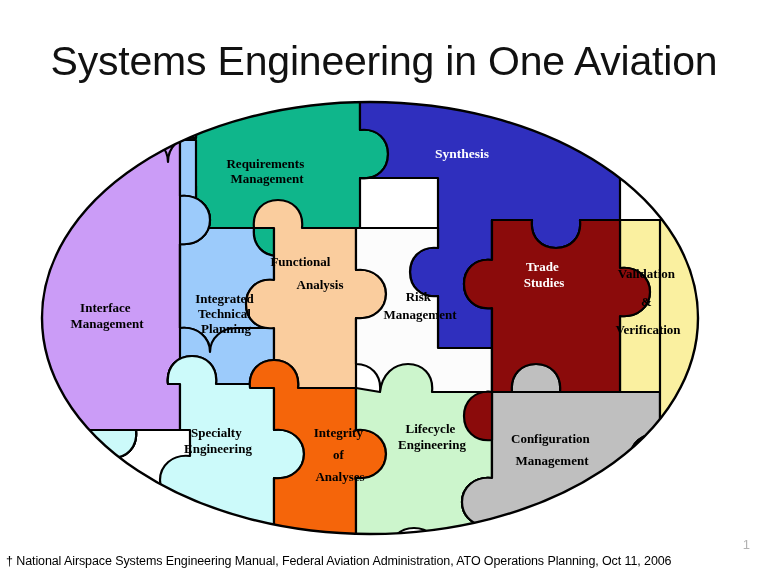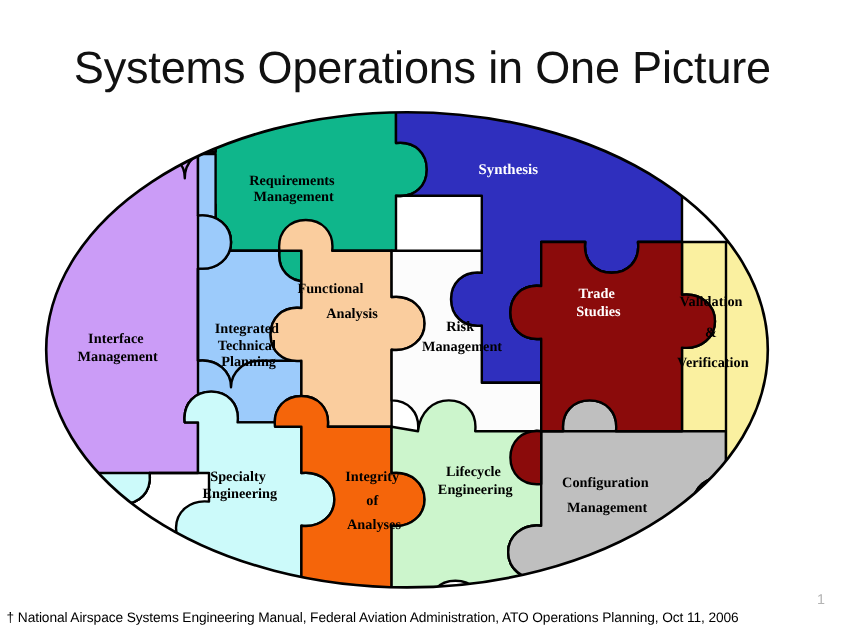--- a/index.html
+++ b/index.html
@@ -74,21 +74,21 @@
     font-family: "Liberation Sans", sans-serif;
     font-size: 13px;
     color: #b3b3b3;
   }
 </style>
 </head>
 <body>
 
 <div id="slide" style="background: rgb(255, 255, 255);">
 
-  <div id="page-title" style="color: rgb(17, 17, 17);">Systems Operations in One Picture</div>
+  <div id="page-title" style="color: rgb(17, 17, 17);">Systems Engineering in One Aviation</div>
 
   <div id="puzzle-wrap">
     <svg id="puzzle-svg" viewBox="0 0 660 436" xmlns="http://www.w3.org/2000/svg">
 
       <defs>
         <clipPath id="ellipse-clip">
           <ellipse cx="330" cy="218" rx="328" ry="216"></ellipse>
         </clipPath>
       </defs>
 

